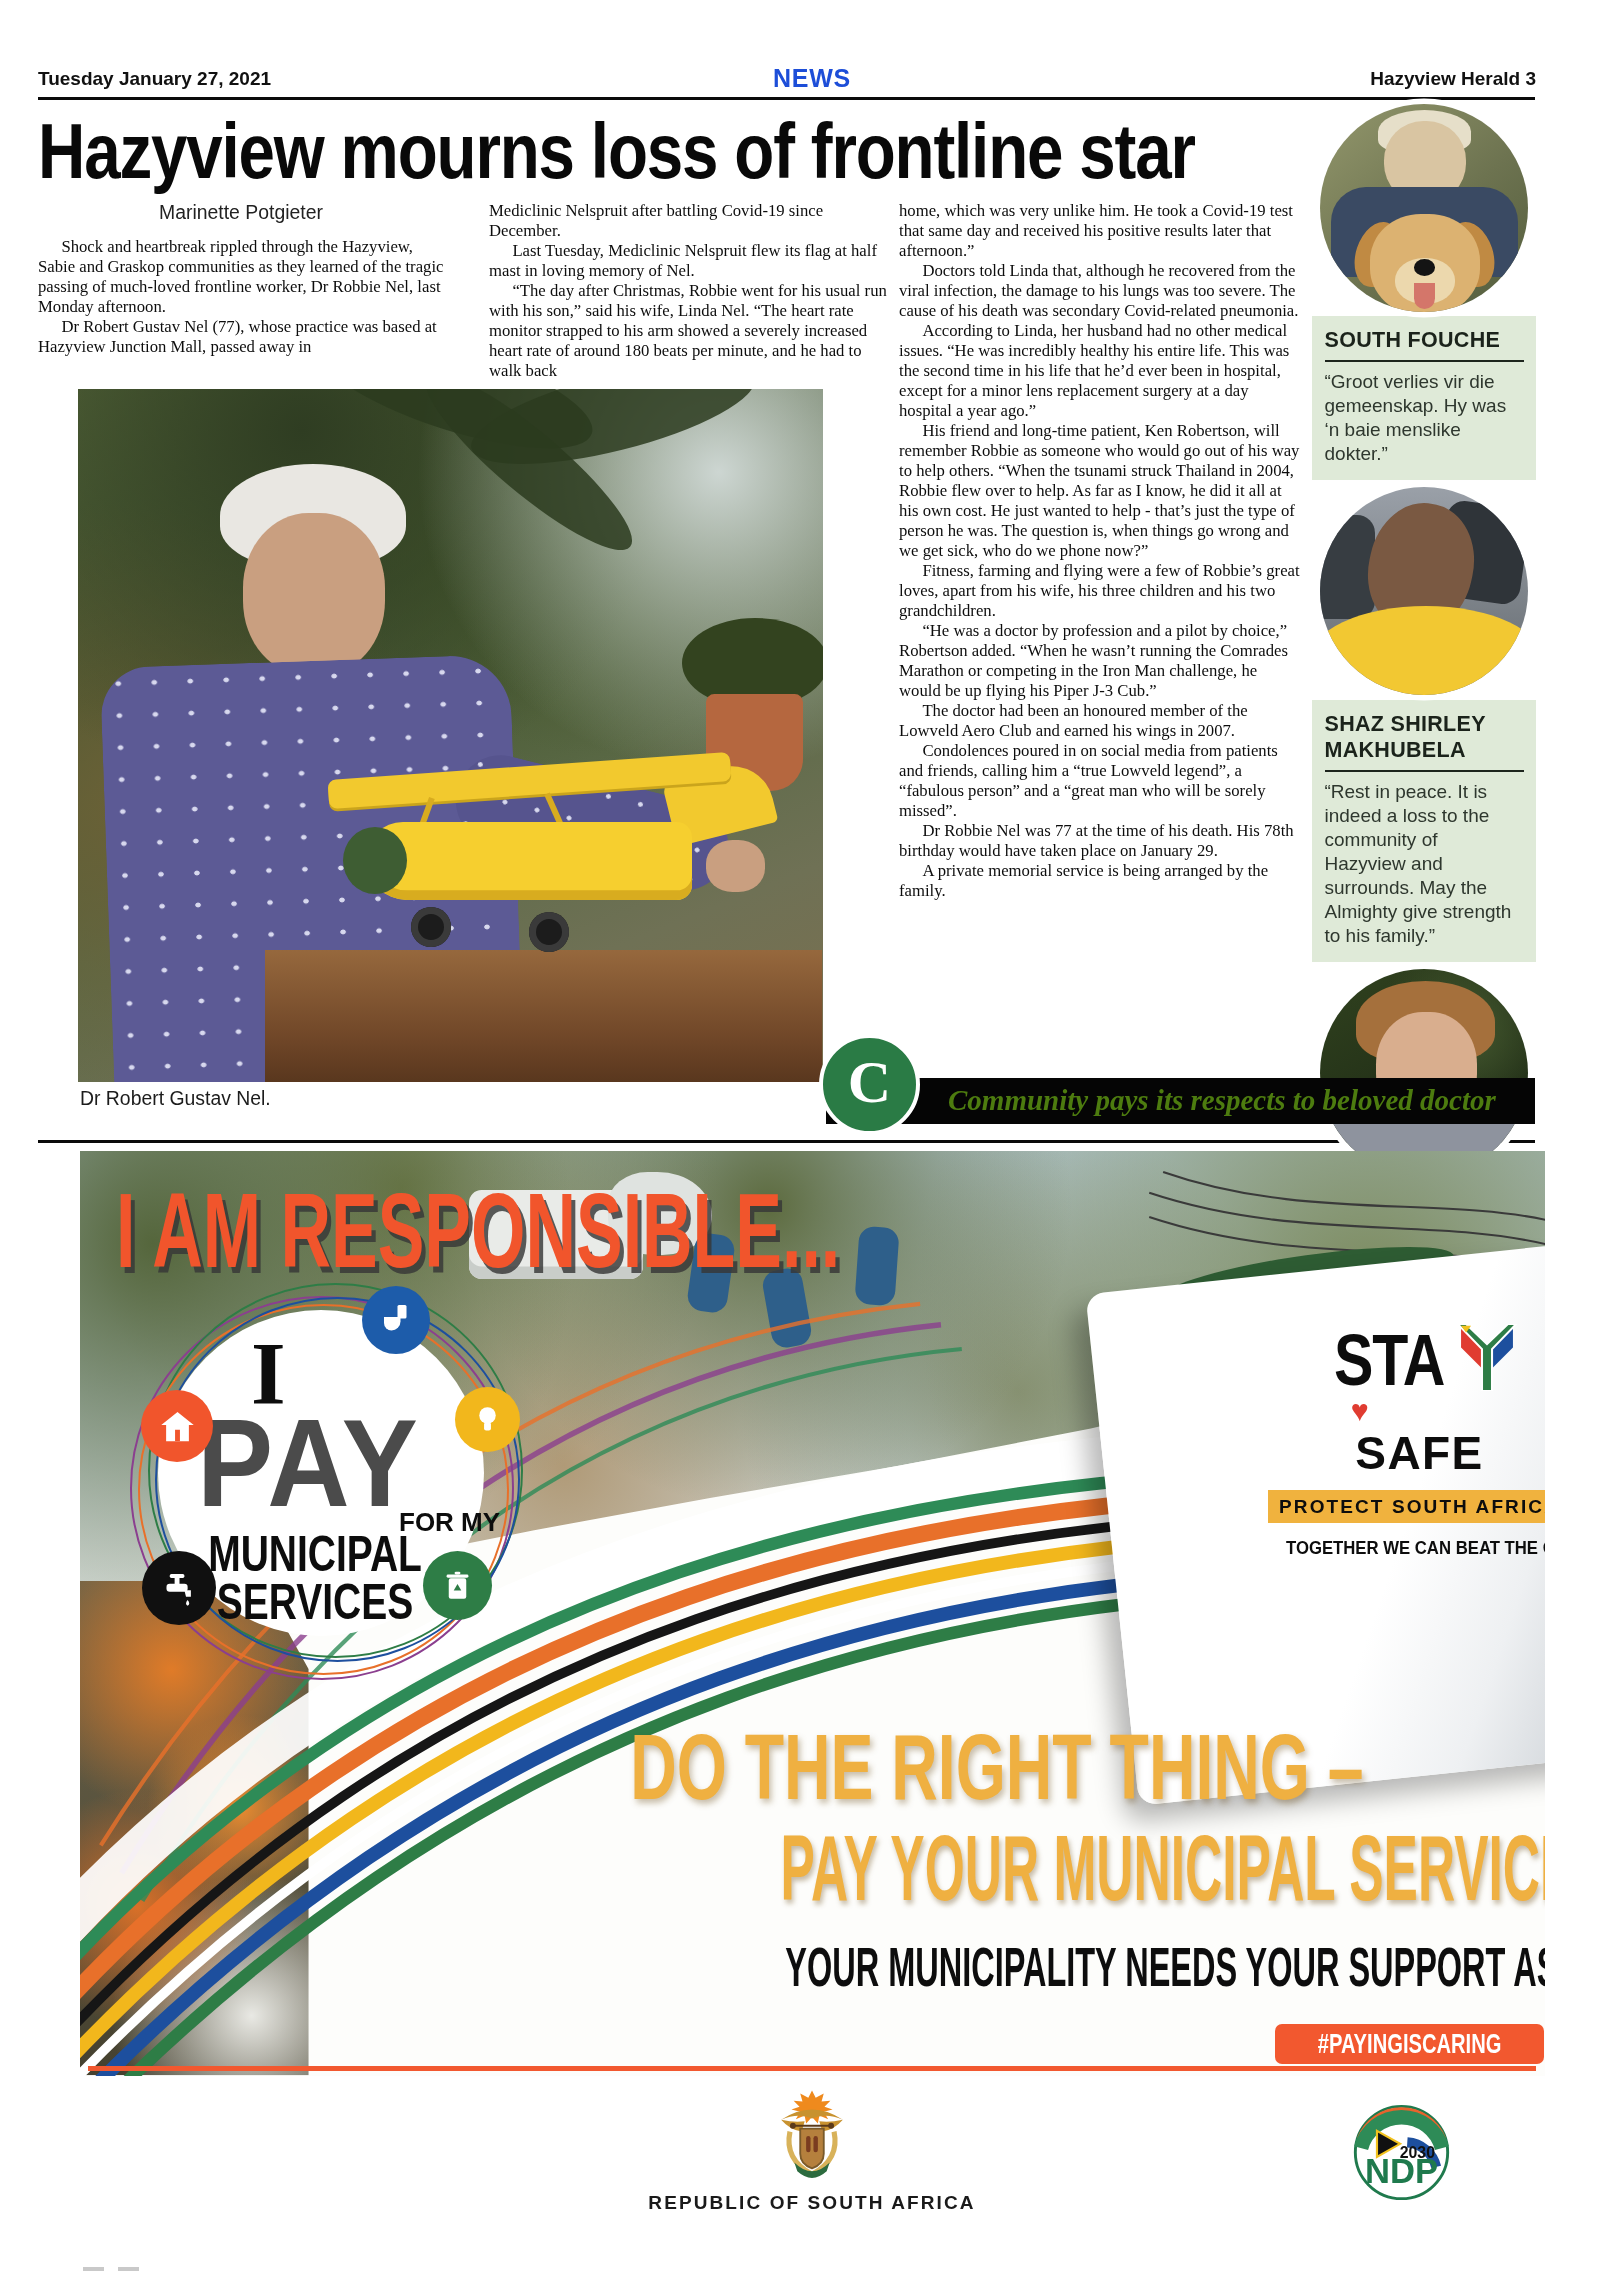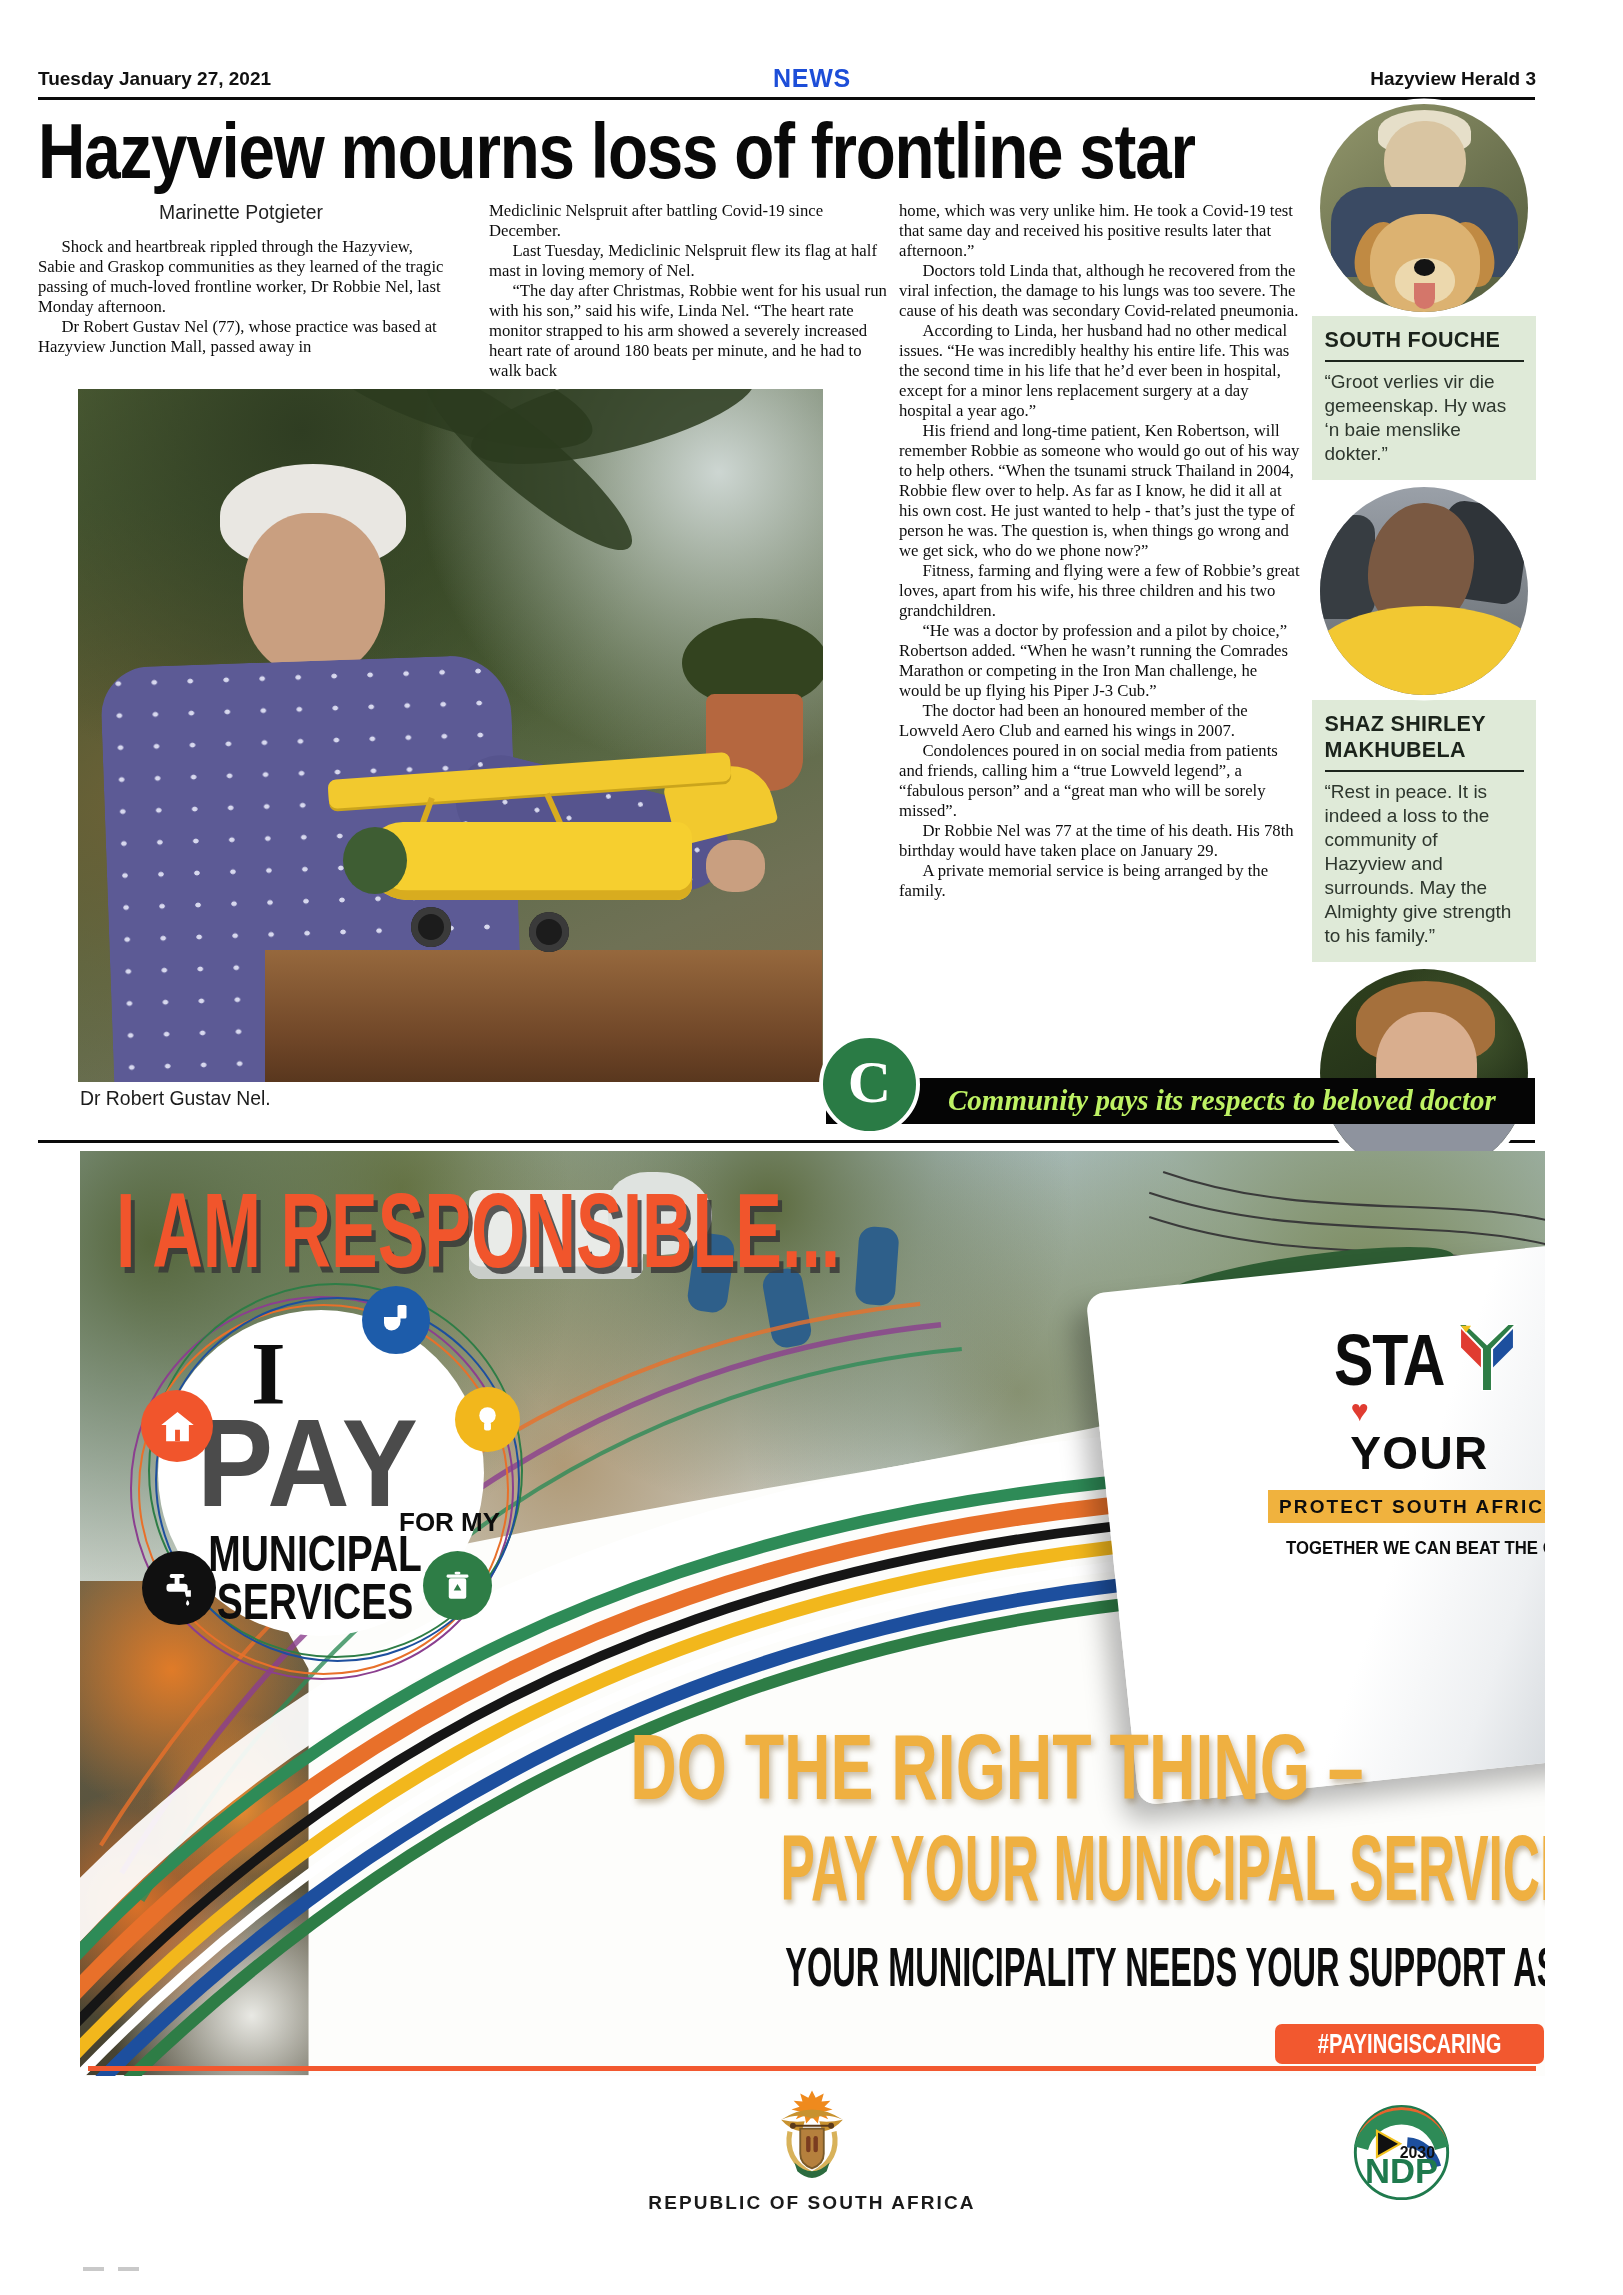--- a/index.html
+++ b/index.html
@@ -83,21 +83,21 @@
   .ph2 .head{position:absolute;left:49px;top:15.3px;width:104px;height:129px;background:#7a5942;border-radius:48%;transform:rotate(12deg);}
   .ph2 .shirt{position:absolute;left:-12.5px;top:119px;width:236px;height:111px;background:#f2c832;border-radius:50% 50% 0 0;}
   
   .ph3{background:radial-gradient(circle at 70% 30%, #44582f 0%, rgba(68,88,47,0) 45%),linear-gradient(150deg,#31421f,#1e2b15 70%);}
   .ph3 .hair{position:absolute;left:36px;top:12.5px;width:139px;height:82px;background:#a5703c;border-radius:50% 50% 35% 35%;}
   .ph3 .head{position:absolute;left:56px;top:43px;width:101px;height:114px;background:#d9ae8e;border-radius:46%;}
   .ph3 .top{position:absolute;left:4.2px;top:136px;width:201px;height:76px;background:#8e939e;border-radius:35px 35px 0 0;}
 
   
   .banner{left:826px;top:1078px;width:709px;height:46px;background:#050505;}
-  .banner-text{position:absolute;left:122px;top:0;height:46px;line-height:44px;color:#bef264;
+  .banner-text{position:absolute;left:122px;top:0;height:46px;line-height:44px;color:#4d7c0f;
                font-family:"Liberation Serif",serif;font-style:italic;font-weight:700;font-size:29px;text-align:right;}
   .c-logo{left:819px;top:1034px;width:93px;height:93px;background:#2a7b45;border:4.9px solid #fff;border-radius:50%;
           color:#fff;font-family:"Liberation Serif",serif;font-weight:700;font-size:60px;text-align:center;line-height:89px;}
 
   
   .ad{left:80px;top:1151px;width:1465px;height:925px;overflow:hidden;
     background:
       radial-gradient(circle at 5% 10%, #55663c 0%, rgba(85,102,60,0) 26%),
       radial-gradient(circle at 22% 4%, #6f7b4a 0%, rgba(111,123,74,0) 22%),
       radial-gradient(circle at 47% 6%, #5d6b3f 0%, rgba(93,107,63,0) 26%),
@@ -360,21 +360,21 @@
     <div class="stay">
       <div>
         <span class="stay-sta">STA</span><svg width="60" height="67" viewBox="0 0 70 80" style="vertical-align:-5.6px;">
           <polygon points="4,0 30,26 30,54 4,28" fill="#e03c31"></polygon>
           <polygon points="66,0 40,26 40,54 66,28" fill="#1d4f9e"></polygon>
           <polygon points="0,0 10,0 35,24 60,0 70,0 41,30 41,80 29,80 29,30" fill="#2e7d46" stroke="#fff" stroke-width="2.5"></polygon>
           <polygon points="4,2 16,2 10,10" fill="#f2c21e"></polygon>
         </svg>
       </div>
       <span class="stay-heart">♥</span>
-      <div class="stay-safe">YOUR</div>
+      <div class="stay-safe">SAFE</div>
       <div class="stay-band">PROTECT SOUTH AFRICA</div>
       <div class="stay-together"><span class="condc">TOGETHER WE CAN BEAT THE CORONAVIRUS</span></div>
     </div>
 
     <div class="cta">
       <div class="cta-1"><span class="condc">DO THE RIGHT THING –</span></div>
       <div class="cta-2"><span class="condc">PAY YOUR MUNICIPAL SERVICES</span></div>
     </div>
     <div class="support">
       <div class="support-1"><span class="condc">YOUR MUNICIPALITY NEEDS YOUR SUPPORT AS A RESPONSIBLE CITIZEN</span></div>

